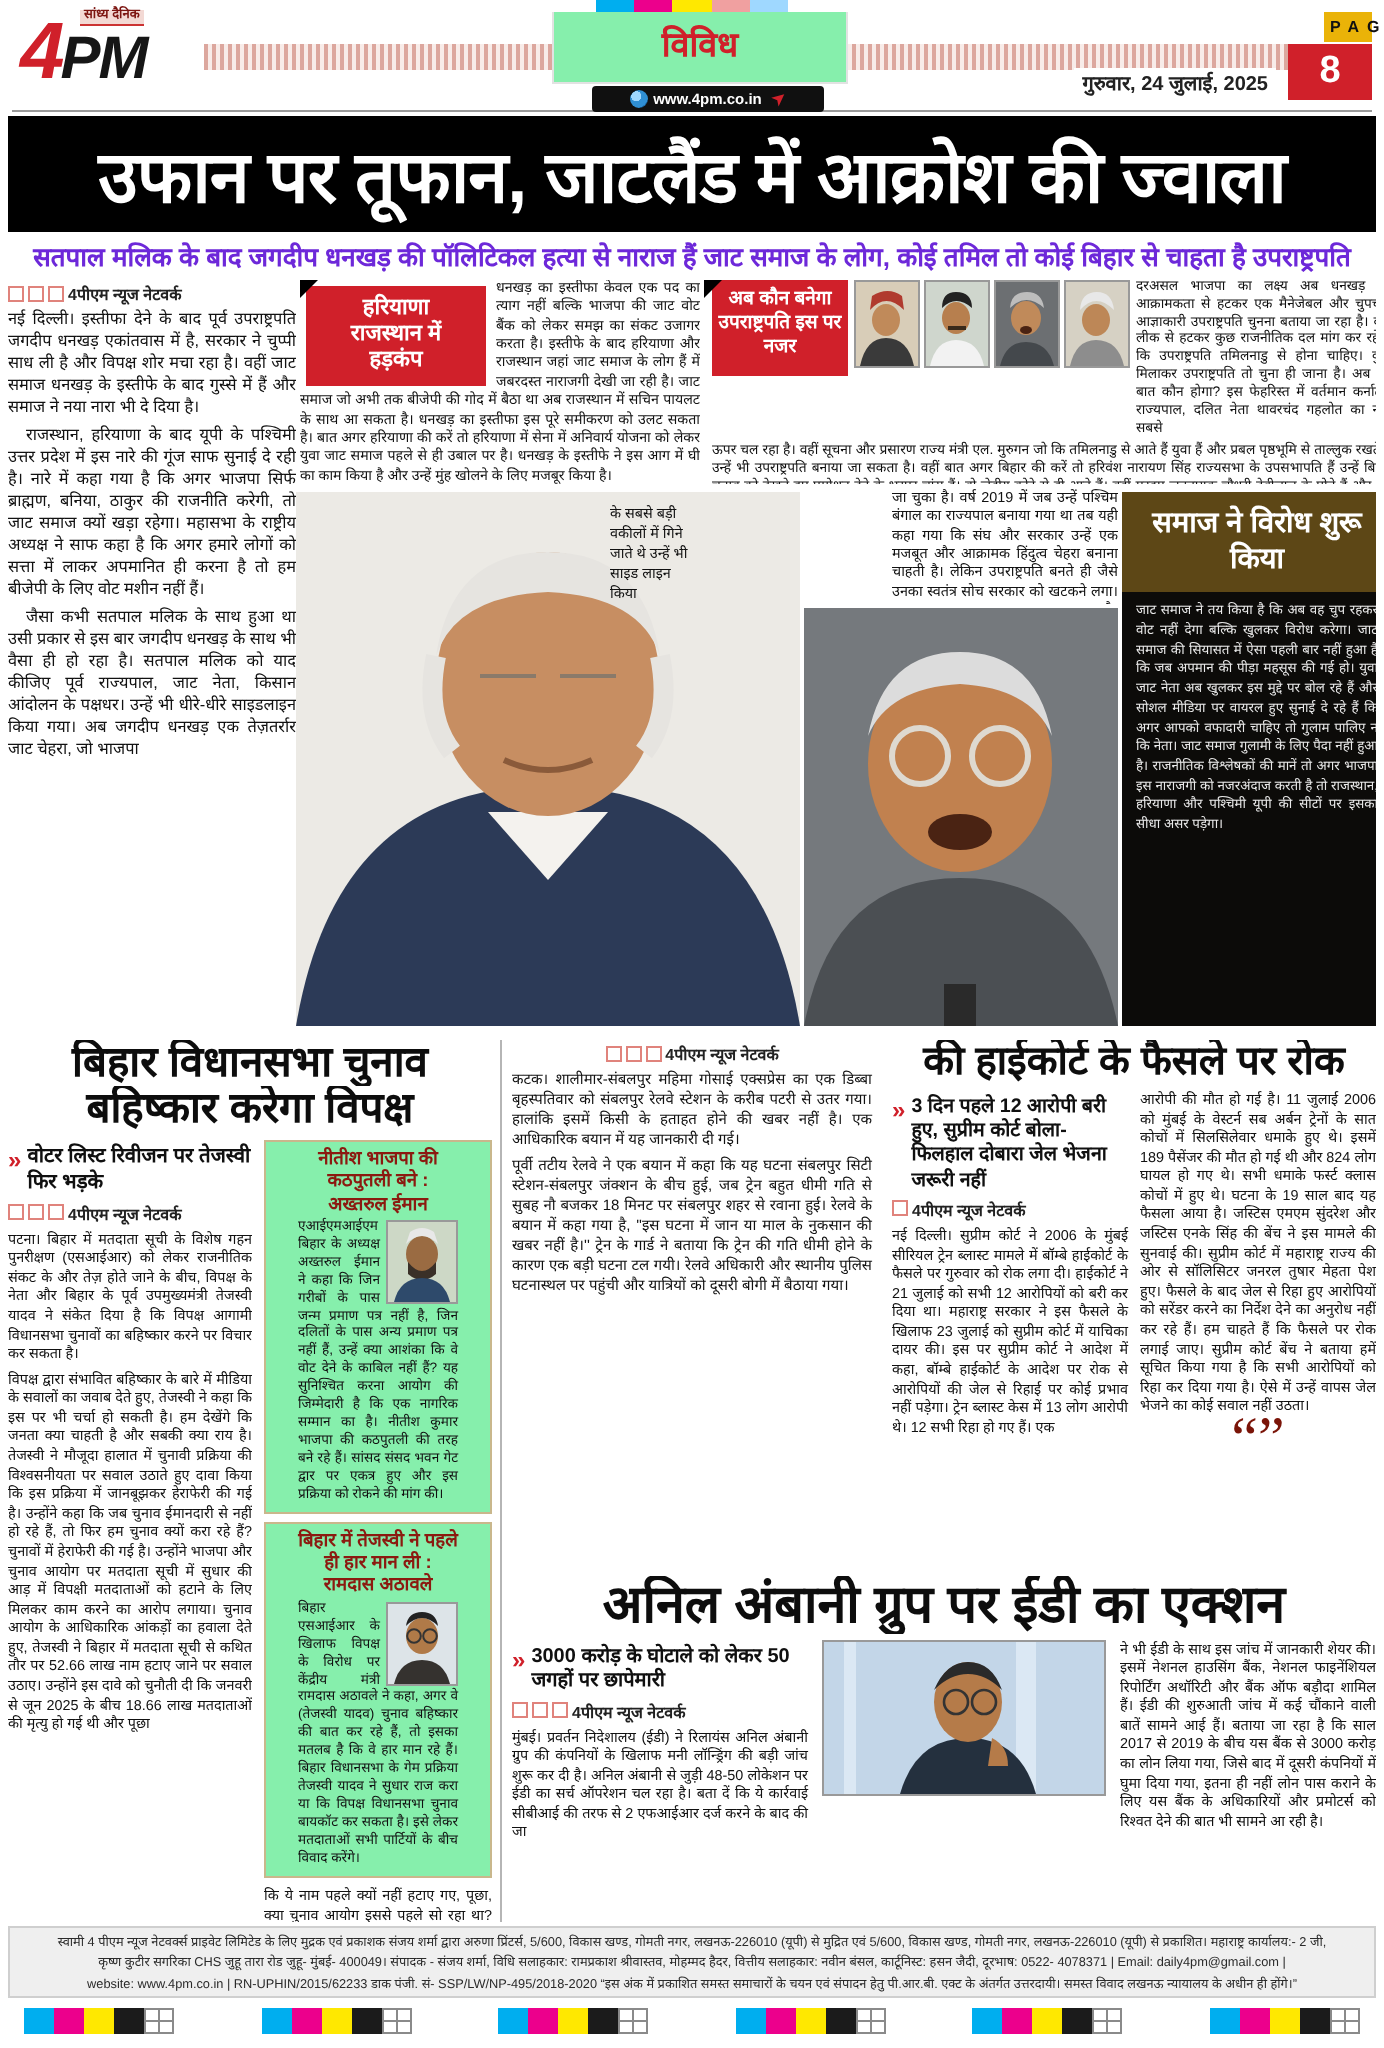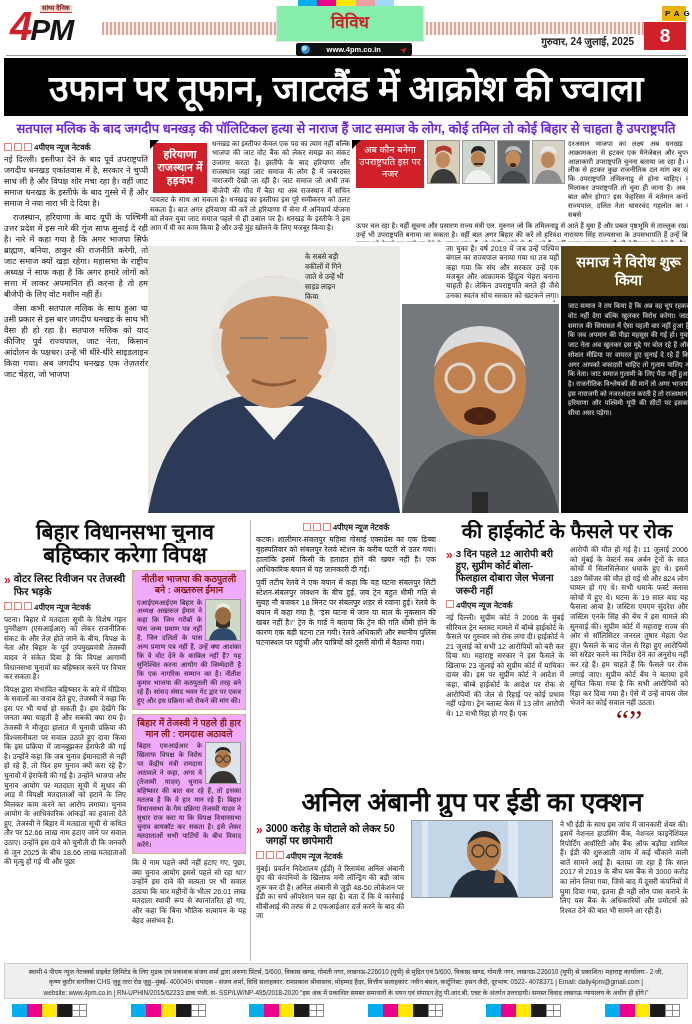--- a/index.html
+++ b/index.html
@@ -14,21 +14,21 @@
     background:repeating-linear-gradient(90deg,#dca79e 0 2px,#f8ece9 2px 4px);}
   .mast-rule{position:absolute;bottom:0;left:6px;right:6px;height:1px;background:#9a9a9a;}
   .logo{position:absolute;left:10px;top:0;z-index:2;line-height:1;}
   .logo .tagline{position:absolute;left:30px;top:-1px;font-size:6.5px;font-weight:bold;color:#7c1410;background:#f3d9d4;padding:0 2px;border-bottom:1px solid #c33;}
   .logo .four{color:#d0202a;font-size:40px;font-weight:900;font-style:italic;letter-spacing:-2px;}
   .logo .pm{color:#161616;font-size:30px;font-weight:900;font-style:italic;letter-spacing:-1px;}
   .section-box{position:absolute;left:276px;top:0;width:148px;height:36px;background:#86efac;z-index:2;
     border:1px solid #e2e2e2;border-top:none;text-align:center;box-sizing:border-box;}
   .section-title{font-size:17px;font-weight:bold;color:#d0202a;line-height:34px;}
   .site-pill{position:absolute;left:296px;top:37px;width:116px;height:13px;background:#101010;z-index:2;
-    border-radius:2px;display:flex;align-items:center;justify-content:center;gap:17px;color:#fff;font-size:7.5px;font-weight:bold;}
+    border-radius:2px;display:flex;align-items:center;justify-content:center;gap:3px;color:#fff;font-size:7.5px;font-weight:bold;}
   .globe{width:9px;height:9px;border-radius:50%;background:radial-gradient(circle at 35% 35%,#9fd8ff 0 30%,#2f8fd4 31% 70%,#1c6aa8 71%);display:inline-block;}
   .cursor{color:#d0202a;font-size:9px;transform:rotate(-40deg);display:inline-block;margin-left:2px;}
   .page-label{position:absolute;right:6px;top:0;width:24px;height:15px;background:#eab308;z-index:2;
     color:#111;font-size:8px;font-weight:bold;letter-spacing:4px;text-align:center;line-height:15px;padding-left:3px;box-sizing:border-box;}
   .page-num{position:absolute;right:6px;top:16px;width:42px;height:28px;background:#d0202a;z-index:2;
     color:#fff;font-size:19px;font-weight:bold;text-align:center;line-height:28px;}
   .mast-date{position:absolute;right:54px;top:28px;z-index:2;font-size:10px;font-weight:bold;color:#222;background:#fff;padding:0 4px;}
   
   .banner{position:absolute;top:58px;left:4px;right:4px;height:58px;background:#000;color:#fff;
     display:flex;align-items:center;justify-content:center;font-size:36px;font-weight:900;white-space:nowrap;overflow:hidden;letter-spacing:-0.5px;}
@@ -38,25 +38,25 @@
   .lead{position:absolute;top:140px;left:4px;right:4px;height:373px;overflow:hidden;}
   .lead-left{position:absolute;left:0;top:0;width:144px;height:100%;overflow:hidden;}
   .byline-row{display:flex;align-items:center;gap:2px;font-size:8px;font-weight:bold;color:#222;margin:1px 0 3px;}
   .sq{width:6px;height:6px;border:1px solid #e0837c;display:inline-block;}
   .bodytext{font-size:8.2px;line-height:1.34;text-align:justify;margin:0 0 3px;}
   .bodytext.ind{text-indent:9px;}
   .panel-haryana{position:absolute;left:146px;top:0;width:200px;height:106px;overflow:hidden;
     font-size:7.1px;line-height:1.32;text-align:justify;}
   .panel-haryana::before{content:"";position:absolute;left:0;top:0;border-left:9px solid #000;border-bottom:9px solid transparent;}
   .hb-title{float:left;width:50px;background:#d0202a;color:#fff;font-weight:bold;font-size:11px;
-    line-height:1.2;text-align:center;padding:5px 2px;margin:3px 5px 2px 3px;}
+    line-height:1.2;text-align:center;padding:5px 20px;margin:3px 5px 2px 3px;}
   .panel-vp{position:absolute;left:348px;top:0;width:344px;height:102px;overflow:hidden;}
   .panel-vp::before{content:"";position:absolute;left:0;top:0;border-left:9px solid #000;border-bottom:9px solid transparent;}
   .vp-row{display:flex;gap:3px;margin-left:4px;}
-  .vp-title{width:64px;background:#d0202a;color:#fff;font-weight:normal;font-size:9.5px;line-height:1.25;
+  .vp-title{width:64px;background:#d0202a;color:#fff;font-weight:bold;font-size:9.5px;line-height:1.25;
     text-align:center;padding:4px 2px;height:40px;flex:none;}
   .vp-photos{display:flex;gap:2px;flex:none;}
   .vp-photos svg{border:1px solid #999;}
   .vp-side{flex:1;font-size:6.9px;line-height:1.28;text-align:justify;}
   .vp-main{font-size:6.9px;line-height:1.28;text-align:justify;margin:3px 0 0 4px;}
   .frag-narrow{position:absolute;left:301px;top:112px;width:44px;height:160px;font-size:7.2px;line-height:1.4;overflow:hidden;z-index:3;}
   .frag-mid{position:absolute;left:442px;top:104px;width:113px;height:58px;font-size:7.2px;line-height:1.3;text-align:justify;overflow:hidden;z-index:3;}
   .photo-dhankhar{position:absolute;left:144px;top:106px;width:252px;height:267px;z-index:1;}
   .photo-malik{position:absolute;left:398px;top:164px;width:157px;height:209px;z-index:2;}
   .panel-protest{position:absolute;left:557px;top:106px;width:135px;height:267px;background:#0c0b09;z-index:2;box-sizing:border-box;}
@@ -66,21 +66,21 @@
   .lower{position:absolute;top:520px;left:4px;right:4px;height:441px;display:flex;}
   .col-bihar{width:247px;box-sizing:border-box;padding-right:4px;border-right:1px solid #b5b5b5;overflow:hidden;}
   .art-head{font-weight:900;text-align:center;line-height:1.1;color:#0d0d0d;white-space:nowrap;overflow:hidden;}
   .bihar .art-head{font-size:21px;}
   .kicker{display:flex;font-size:10.2px;font-weight:bold;line-height:1.25;color:#101010;margin:3px 0 2px;}
   .kmark{color:#d0202a;font-size:12px;margin-right:3px;flex:none;}
   .smalltext{font-size:7.2px;line-height:1.33;text-align:justify;margin:0 0 3px;}
   .bihar-cols{display:flex;gap:6px;margin-top:4px;}
   .bihar-left{width:122px;flex:none;overflow:hidden;}
   .bihar-right{flex:1;overflow:hidden;}
-  .inset-box{background:#f0abfc;border:1px solid #c9b78c;padding:3px 4px;margin-bottom:4px;}
+  .inset-box{background:#86efac;border:1px solid #c9b78c;padding:3px 16px;margin-bottom:4px;}
   .inset-title{color:#8b1a10;font-weight:bold;font-size:9.3px;line-height:1.2;text-align:center;margin-bottom:2px;}
   .inset-text{font-size:6.8px;line-height:1.32;text-align:justify;}
   .inset-photo{float:right;margin:0 0 2px 3px;border:1px solid #999;}
   .col-railway{width:190px;box-sizing:border-box;padding:0 5px;overflow:hidden;}
   .railway .art-head{font-size:19px;white-space:normal;}
   .byline-center{justify-content:center;}
   .col-mumbai{flex:1;box-sizing:border-box;padding-left:5px;overflow:hidden;}
   .mumbai .art-head{font-size:20px;}
   .mum-cols{display:flex;gap:6px;margin-top:3px;}
   .mum-left{width:118px;flex:none;}

